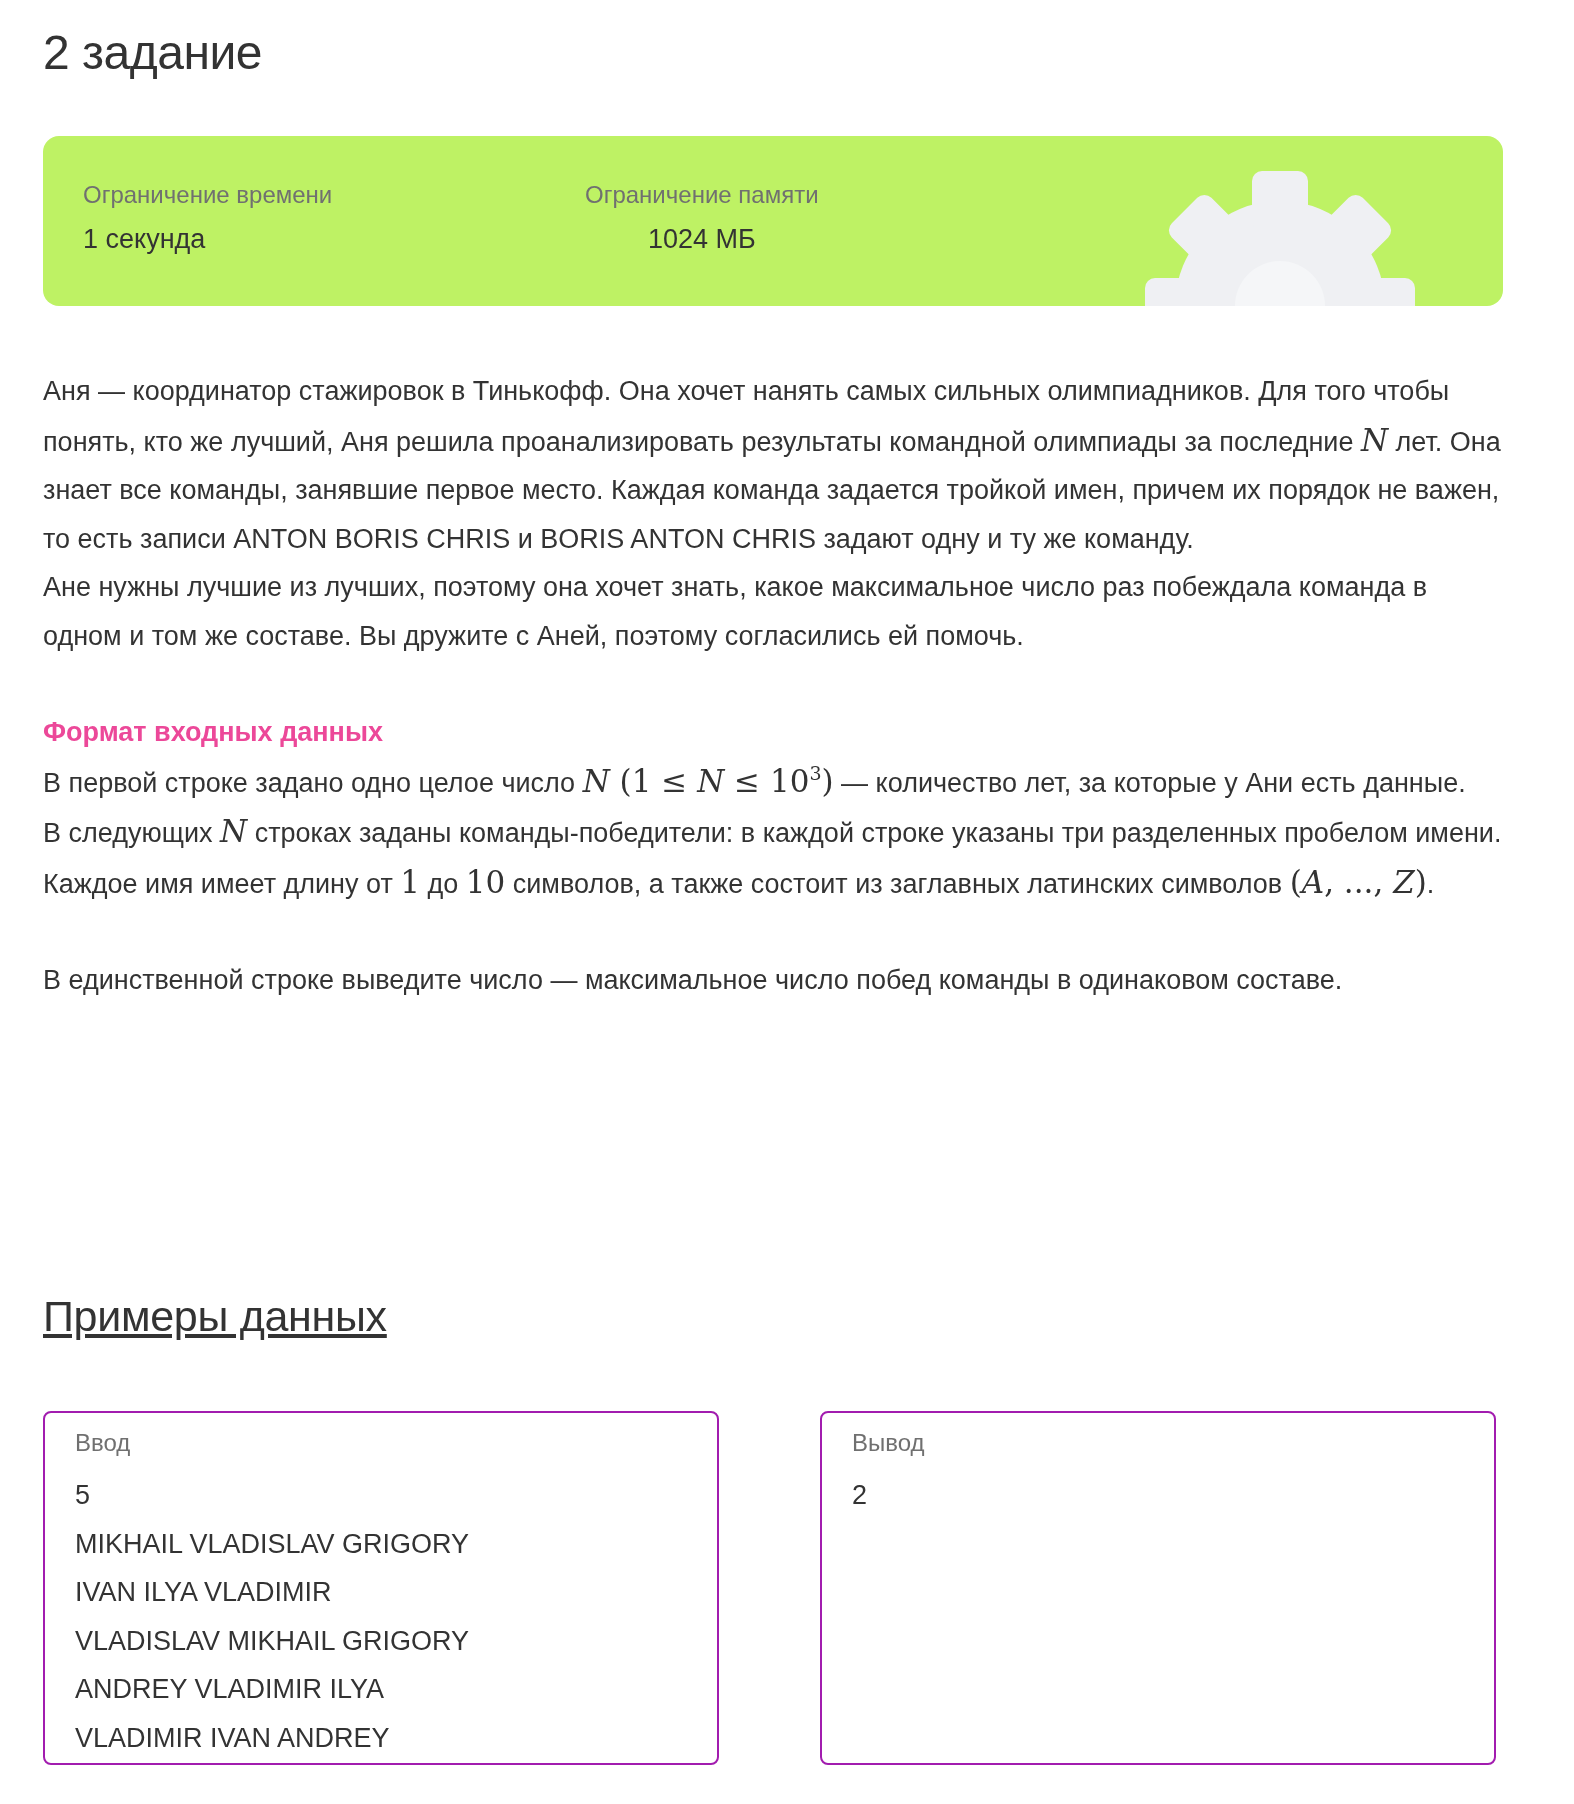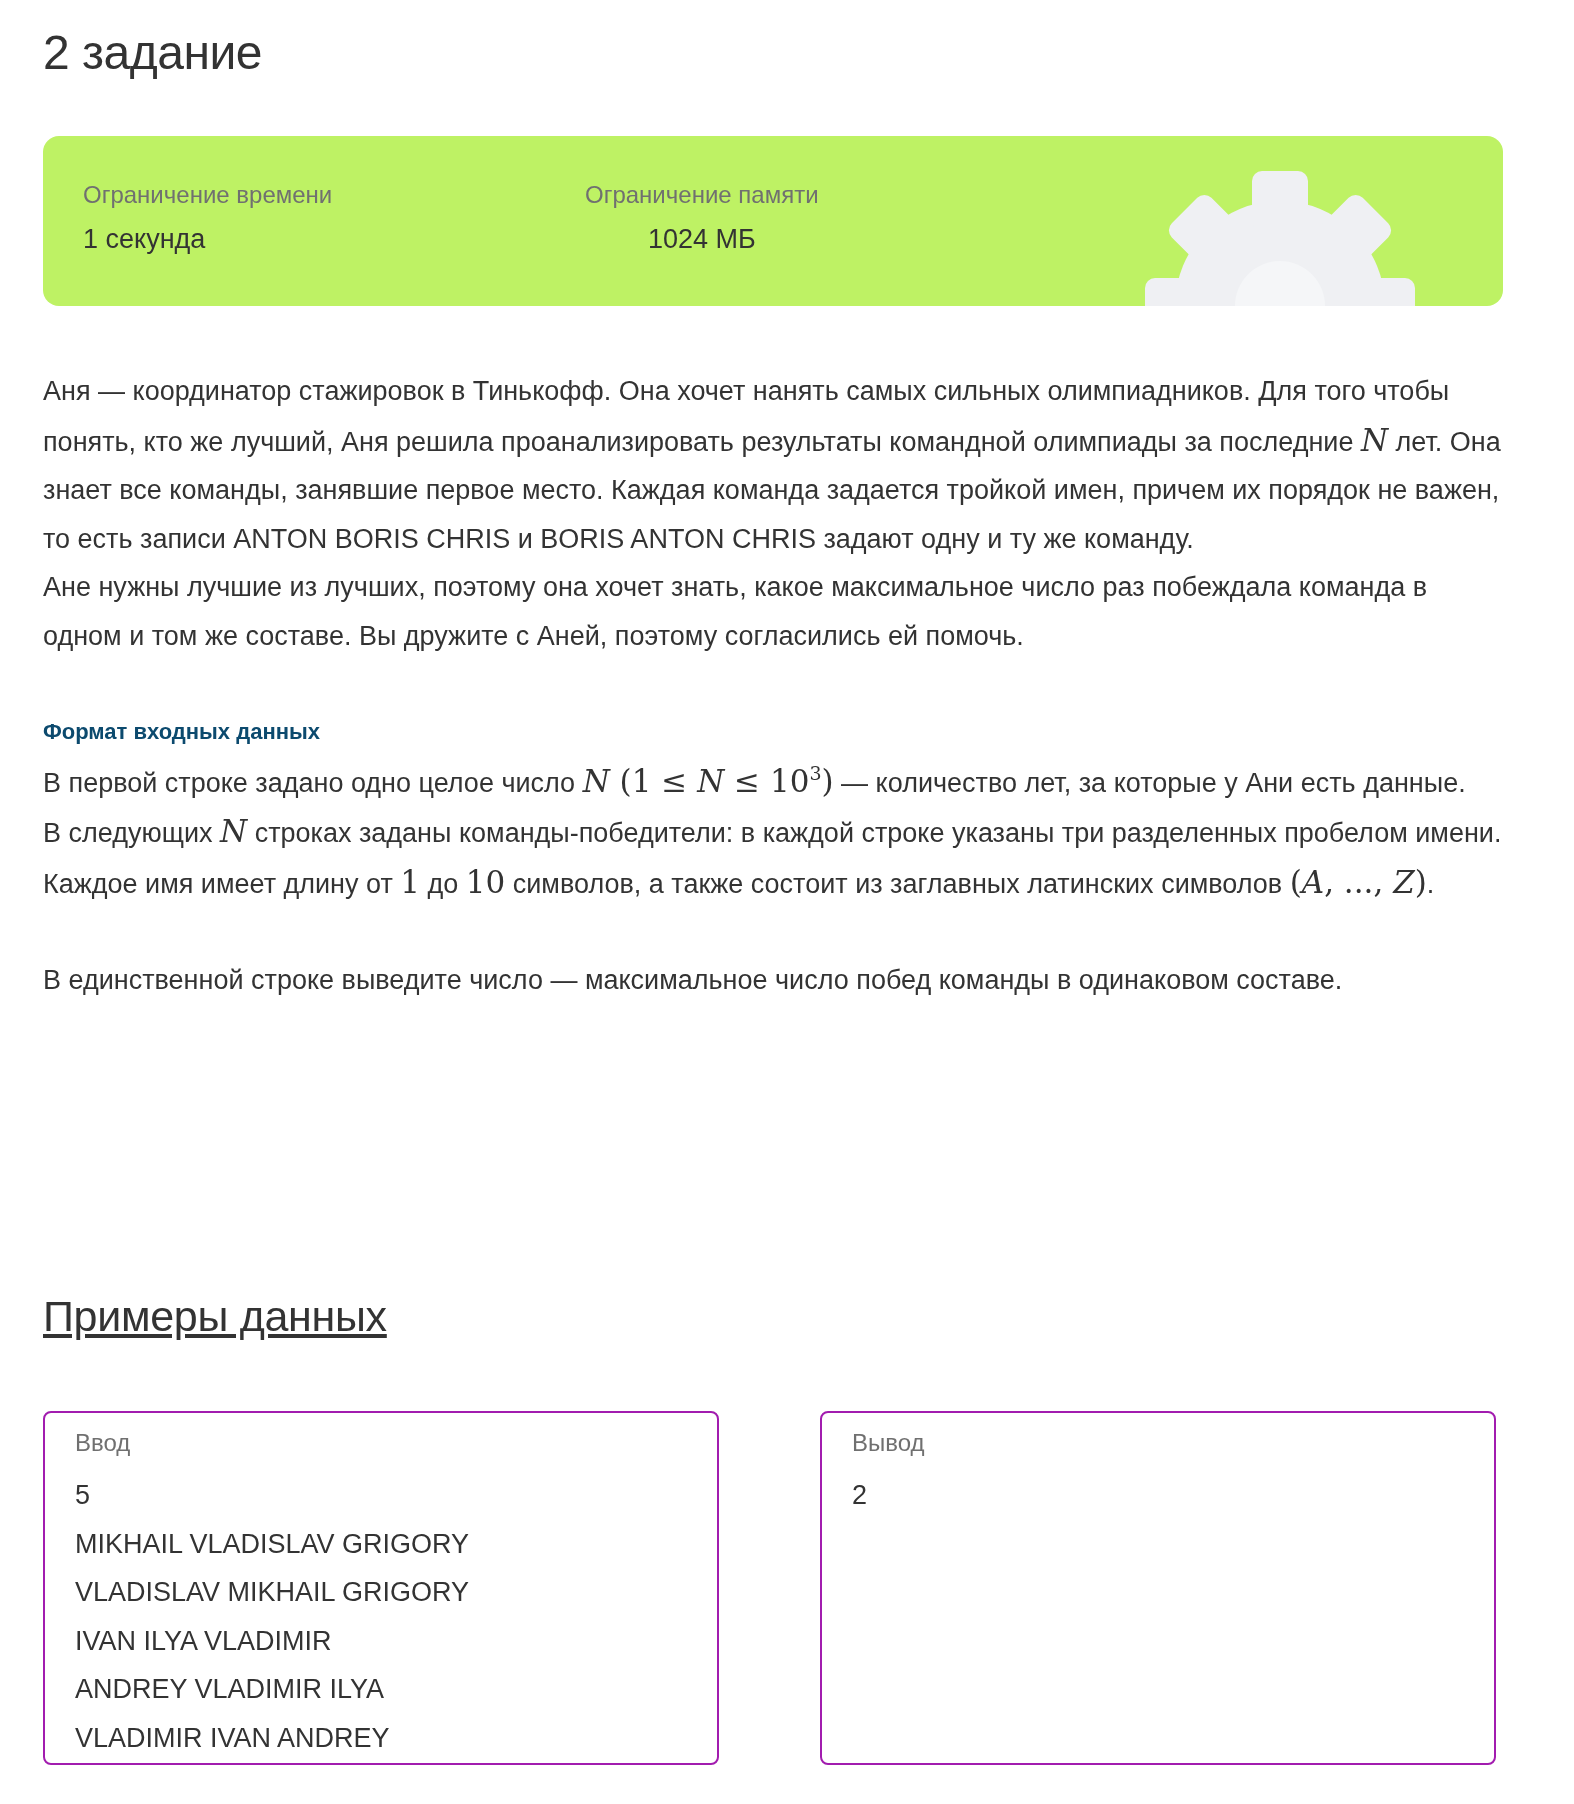--- a/index.html
+++ b/index.html
@@ -78,24 +78,24 @@
       font-size: 27px;
       line-height: 48.5px;
       color: #333333;
     }
     .content p {
       margin: 0;
     }
     .section-gap { height: 48px; }
     .section-heading {
       font-weight: 700;
-      font-size: 22px;
+      font-size: 27px;
       margin: 0;
       line-height: 48.5px;
-      color: #0c4a6e;
+      color: #ec4899;
     }
     .math {
       font-family: "DejaVu Serif", "Liberation Serif", serif;
       font-style: italic;
       font-size: 31px;
     }
     .math-upright {
       font-family: "DejaVu Serif", "Liberation Serif", serif;
       font-style: normal;
       font-size: 31px;
@@ -200,22 +200,22 @@
     <p>В единственной строке выведите число — максимальное число побед команды в одинаковом составе.</p>
   </div>
 
   <h2 class="examples-title">Примеры данных</h2>
 
   <div class="example-box input">
     <span class="example-label">Ввод</span>
     <ul class="example-lines">
       <li>5</li>
       <li>MIKHAIL VLADISLAV GRIGORY</li>
+      <li>IVAN ILYA VLADIMIR</li>
       <li>VLADISLAV MIKHAIL GRIGORY</li>
-      <li>IVAN ILYA VLADIMIR</li>
       <li>ANDREY VLADIMIR ILYA</li>
       <li>VLADIMIR IVAN ANDREY</li>
     </ul>
   </div>
 
   <div class="example-box output">
     <span class="example-label">Вывод</span>
     <ul class="example-lines">
       <li>2</li>
     </ul>

